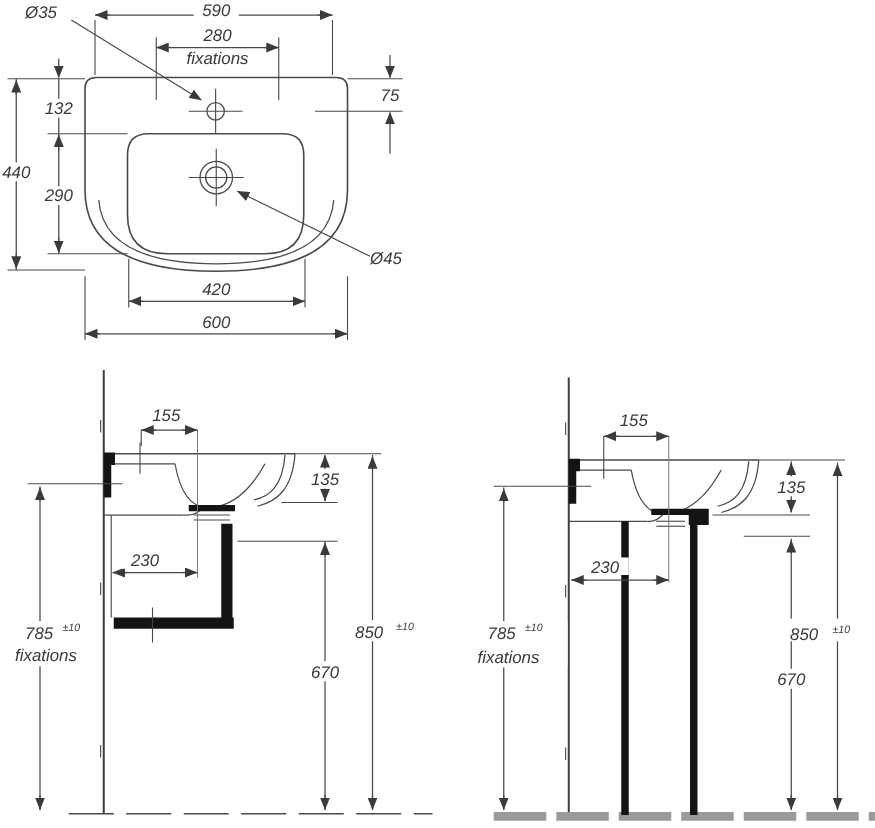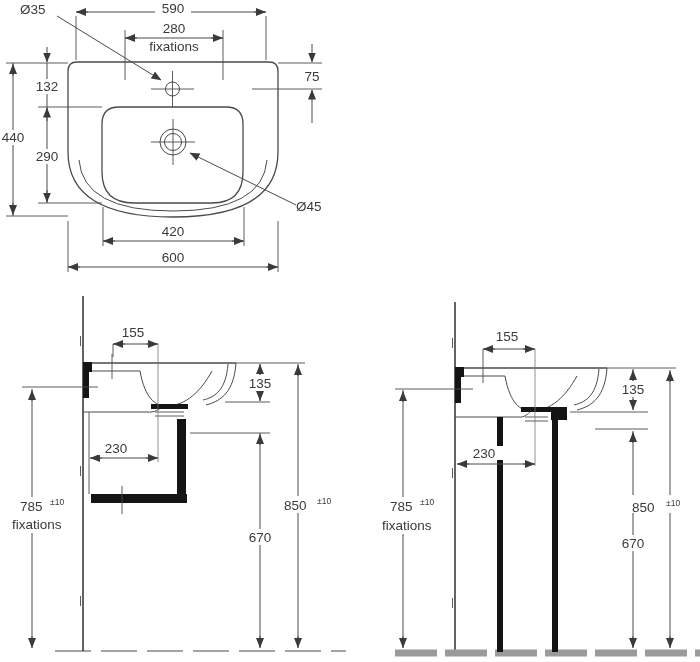--- a/index.html
+++ b/index.html
@@ -1,16 +1,16 @@
 <!DOCTYPE html>
 <html style="--background: #ffffff; --line: #4a4a4a; --text: #3a3a3a; --thick: #141414; --centerline: #777777; --floor: #9a9a9a;"><head>
 <meta charset="utf-8">
 <style>
   html,body{margin:0;padding:0;background:#fff;}
-  #stage{position:relative;width:700px;height:662px;background:var(--background,#fff);overflow:hidden;}
+  #stage{position:relative;width:700px;height:662px;background:var(--background,#fff);overflow:hidden;font-style:italic;}
   svg{display:block;}
   .ln{stroke:var(--line,#4a4a4a);stroke-width:1;fill:none;}
   .ln12{stroke:var(--line,#4a4a4a);stroke-width:1.3;fill:none;}
   .thin{stroke:var(--line,#4a4a4a);stroke-width:0.9;fill:none;}
   .wall{stroke:#3d3d3d;stroke-width:1.6;fill:none;}
   .cl{stroke:var(--centerline,#777);stroke-width:0.8;fill:none;}
   .thk{fill:var(--thick,#141414);stroke:none;}
   .bg{fill:var(--background,#fff);stroke:none;}
   .floorg{stroke:var(--floor,#9a9a9a);stroke-width:7;fill:none;}
   .floord{stroke:var(--line,#4a4a4a);stroke-width:1.1;fill:none;}

